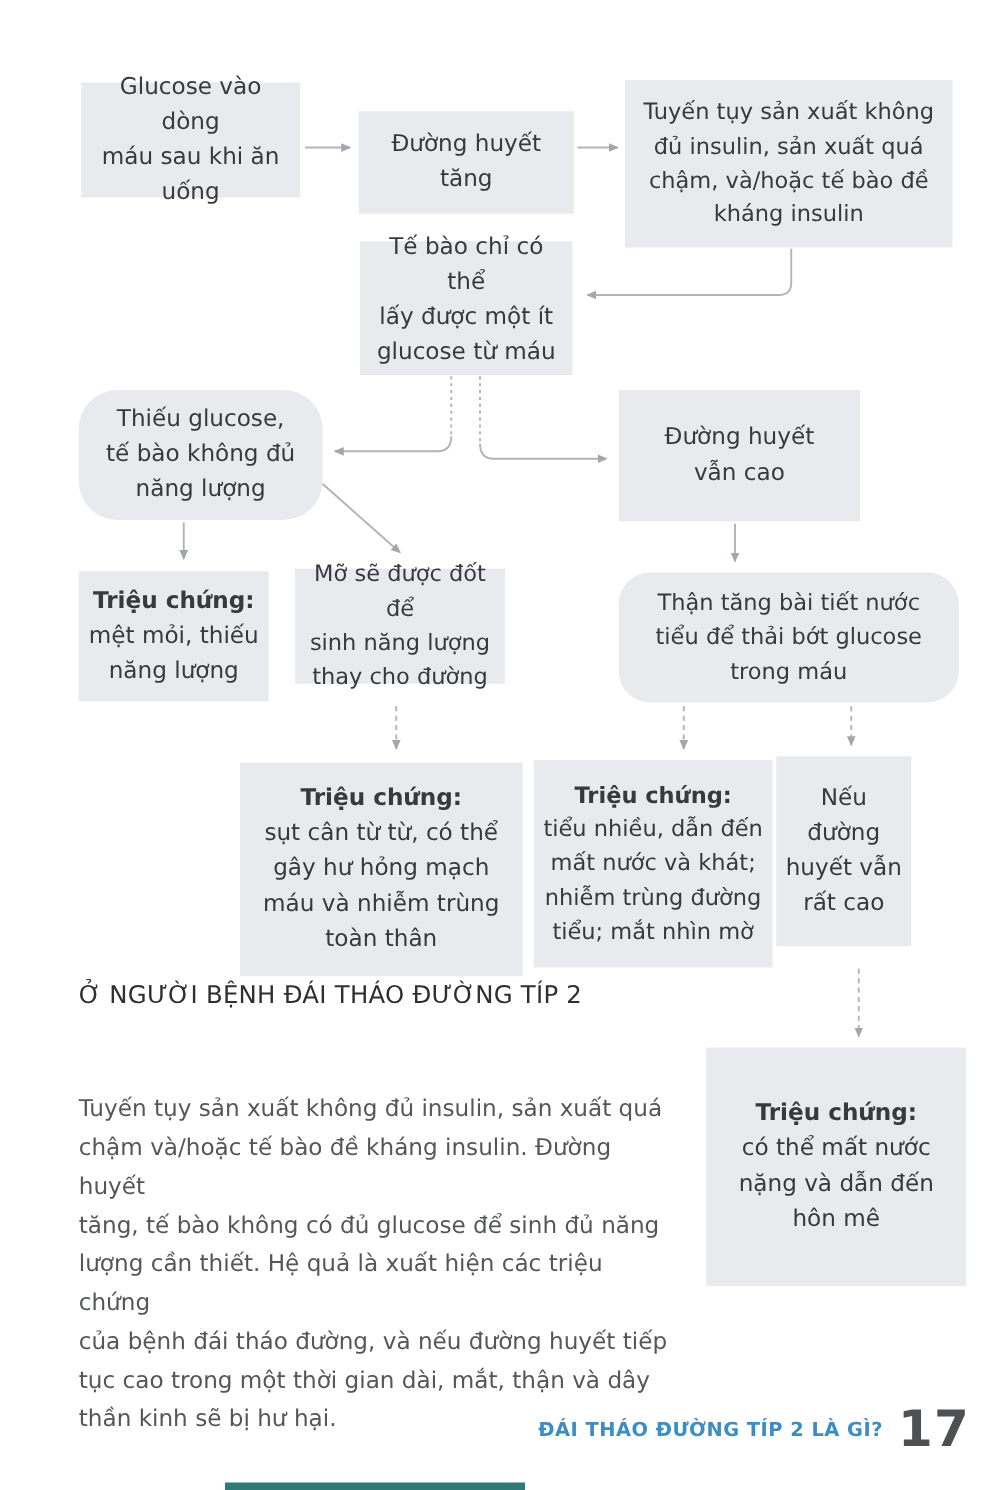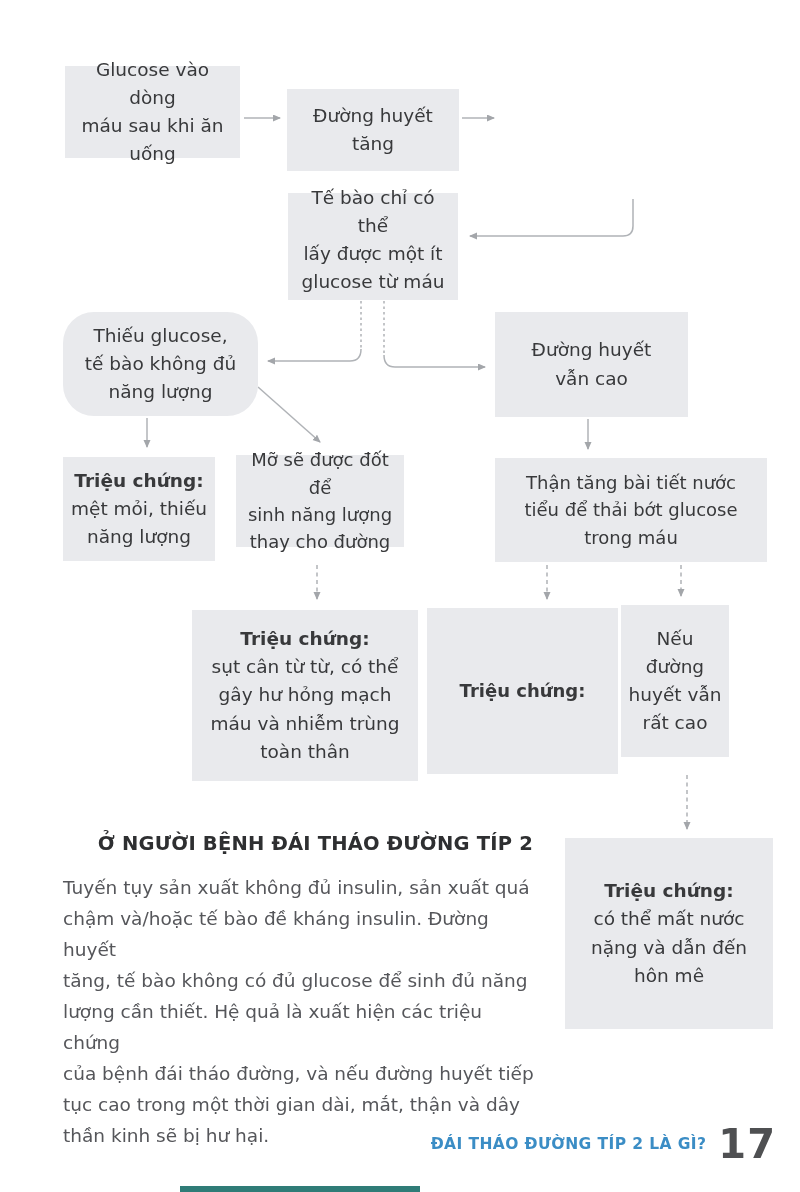--- a/index.html
+++ b/index.html
@@ -33,30 +33,29 @@
   
   .n-a{left:65px;top:66px;width:175px;height:92px;}
   .n-b{left:287px;top:89px;width:172px;height:82px;}
   .n-c{left:500px;top:64px;width:262px;height:134px;font-size:18px;}
   .n-d{left:288px;top:193px;width:170px;height:107px;justify-content:flex-end;}
   .n-e{left:63px;top:312px;width:195px;height:104px;border-radius:31px;}
   .n-f{left:495px;top:312px;width:193px;height:105px;}
   .n-g{left:63px;top:457px;width:152px;height:104px;}
   .n-h{left:236px;top:455px;width:168px;height:92px;font-size:18px;align-items:center;}
   .n-i{left:192px;top:610px;width:226px;height:171px;}
-  .n-j{left:495px;top:458px;width:272px;height:104px;font-size:18px;}
+  .n-j{left:495px;top:458px;width:272px;height:104px;font-size:18px;border-radius:25px;}
   .n-k{left:427px;top:608px;width:191px;height:166px;font-size:18px;}
   .n-l{left:621px;top:605px;width:108px;height:152px;}
   .n-m{left:565px;top:838px;width:208px;height:191px;}
 
   .section-heading{
-    position:absolute;left:63px;top:832px;width:470px;
-    font-size:19.5px;font-weight:bold;color:#2e2f31;
+    position:absolute;left:63px;top:784px;width:470px;
+    font-size:19.5px;font-weight:normal;color:#2e2f31;
     letter-spacing:0.2px;
-    text-align:right;
   }
   .section-body{
     position:absolute;left:63px;top:872px;width:478px;
     font-size:18.5px;line-height:31px;color:#55565a;
     white-space:pre-line;
   }
 
   .footer{
     position:absolute;right:24px;top:1124px;
     display:flex;align-items:center;gap:12px;
@@ -107,20 +106,26 @@
     <span>Glucose vào dòng
 máu sau khi ăn
 uống</span>
   </div>
 
   <div class="node n-b">
     <span>Đường huyết
 tăng</span>
   </div>
 
+  <div class="node n-c">
+    <span>Tuyến tụy sản xuất không
+đủ insulin, sản xuất quá
+chậm, và/hoặc tế bào đề
+kháng insulin</span>
+  </div>
 
   <div class="node n-d">
     <span>Tế bào chỉ có thể
 lấy được một ít
 glucose từ máu</span>
   </div>
 
   <div class="node n-e">
     <span>Thiếu glucose,
 tế bào không đủ
@@ -153,20 +158,24 @@
   <div class="node n-i">
     <span class="lbl">Triệu chứng:</span>
     <span>sụt cân từ từ, có thể
 gây hư hỏng mạch
 máu và nhiễm trùng
 toàn thân</span>
   </div>
 
   <div class="node n-k">
     <span class="lbl">Triệu chứng:</span>
+    <span>tiểu nhiều, dẫn đến
+mất nước và khát;
+nhiễm trùng đường
+tiểu; mắt nhìn mờ</span>
   </div>
 
   <div class="node n-l">
     <span>Nếu
 đường
 huyết vẫn
 rất cao</span>
   </div>
 
   <div class="node n-m">

